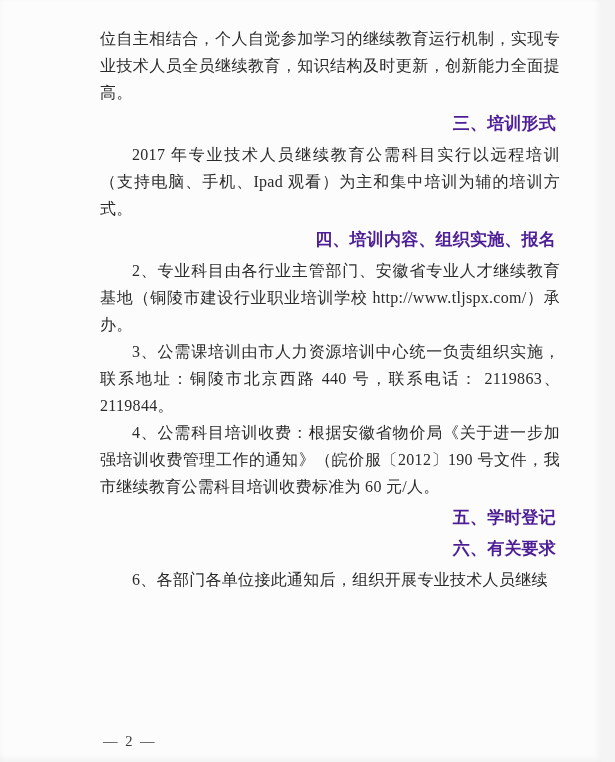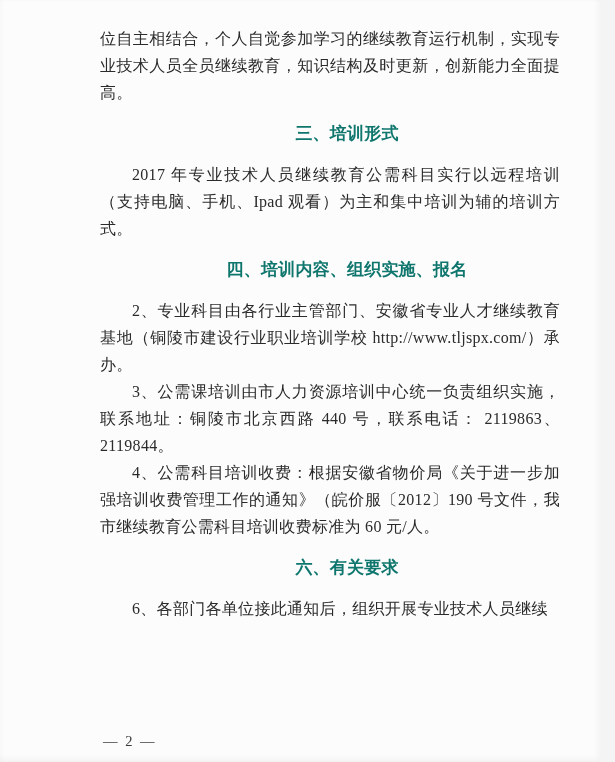--- a/index.html
+++ b/index.html
@@ -29,29 +29,29 @@
     letter-spacing: 0.3px;
   }
   .content p {
     margin: 0;
     text-indent: 2em;
   }
   .content p.no-indent {
     text-indent: 0;
   }
   .content h3 {
-    margin: 14px;
+    margin: 4px;
     text-indent: 2em;
     font-family: "Liberation Sans", "DejaVu Sans", sans-serif;
     font-weight: 700;
     font-size: 17px;
     line-height: 27px;
     letter-spacing: 0.2px;
-    color: #0f766e;
-    text-align: center;
+    color: #4c1d95;
+    text-align: right;
   }
   .page-footer {
     position: absolute;
     left: 103px;
     top: 733px;
     font-size: 14.5px;
     letter-spacing: 2px;
     color: #3a3a3a;
     font-family: "Liberation Serif", "DejaVu Serif", serif;
   }
@@ -61,17 +61,18 @@
 
 <div class="page">
   <div class="content">
     <p class="no-indent">位自主相结合，个人自觉参加学习的继续教育运行机制，实现专业技术人员全员继续教育，知识结构及时更新，创新能力全面提高。</p>
     <h3>三、培训形式</h3>
     <p>2017 年专业技术人员继续教育公需科目实行以远程培训（支持电脑、手机、Ipad 观看）为主和集中培训为辅的培训方式。</p>
     <h3>四、培训内容、组织实施、报名</h3>
     <p>2、专业科目由各行业主管部门、安徽省专业人才继续教育基地（铜陵市建设行业职业培训学校 http://www.tljspx.com/）承办。</p>
     <p>3、公需课培训由市人力资源培训中心统一负责组织实施，联系地址：铜陵市北京西路 440 号，联系电话： 2119863、2119844。</p>
     <p>4、公需科目培训收费：根据安徽省物价局《关于进一步加强培训收费管理工作的通知》（皖价服〔2012〕190 号文件，我市继续教育公需科目培训收费标准为 60 元/人。</p>
+    <h3>五、学时登记</h3>
     <h3>六、有关要求</h3>
     <p>6、各部门各单位接此通知后，组织开展专业技术人员继续</p>
   </div>
   <div class="page-footer">— 2 —</div>
 </div>
 
 </body></html>

